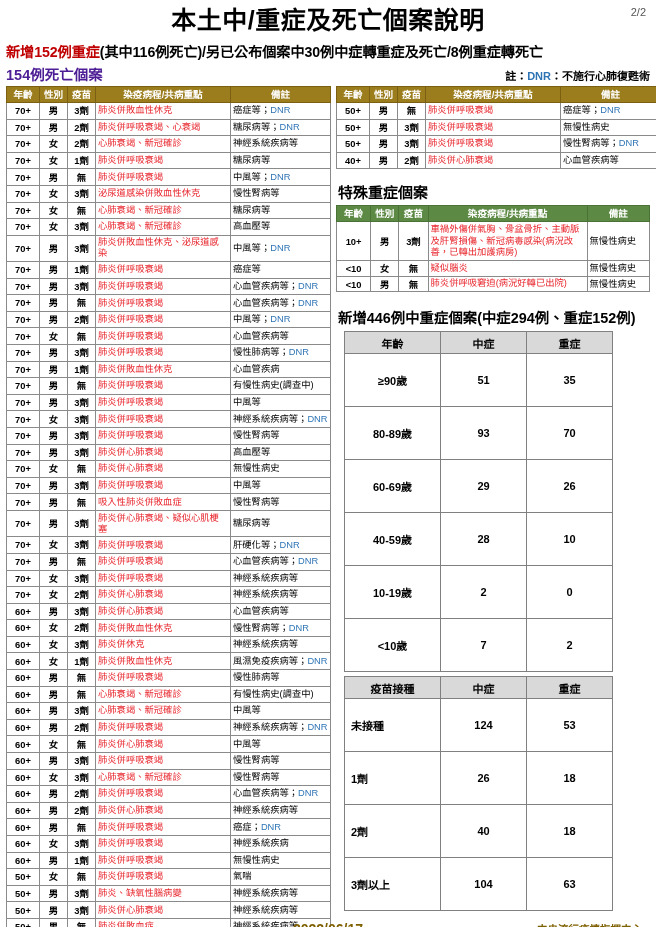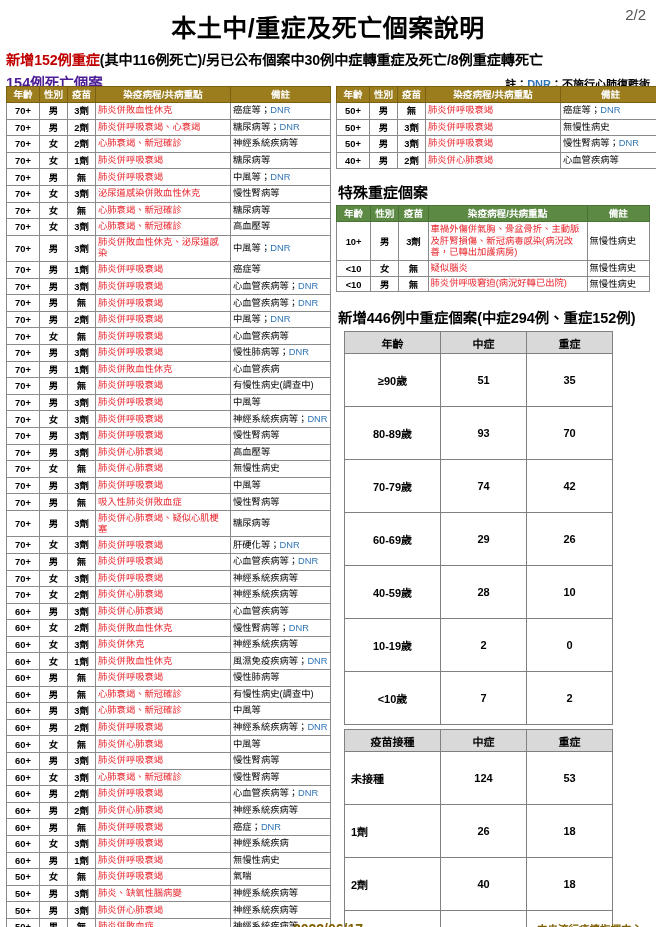--- a/index.html
+++ b/index.html
@@ -12,28 +12,27 @@
     width: 656px; height: 927px;
     position: relative;
     font-family: "Liberation Sans", "DejaVu Sans", sans-serif;
     overflow: hidden;
     color: #000;
   }
 
   
   .page-num {
     position: absolute; top: 6px; right: 10px;
-    font-size: 15px; color: #555; font-weight: 400;
+    font-size: 11px; color: #555; font-weight: 400;
   }
   .title {
     text-align: center;
     font-size: 25px;
     font-weight: bold;
     letter-spacing: 0.5px;
-    padding-top: 8px;
     color: #000;
   }
   .subtitle {
     font-size: 14.2px;
     font-weight: bold;
     padding: 5px 4px 0 6px;
     white-space: nowrap;
     letter-spacing: -0.1px;
   }
   .subtitle .hl { color: #c00000; }
@@ -669,25 +668,20 @@
             <td class="lbl">≥90歲</td>
             <td>51</td>
             <td>35</td>
           </tr>
           <tr>
             <td class="lbl">80-89歲</td>
             <td>93</td>
             <td>70</td>
           </tr>
           <tr>
-            <td class="lbl">70-79歲</td>
-            <td>74</td>
-            <td>42</td>
-          </tr>
-          <tr>
             <td class="lbl">60-69歲</td>
             <td>29</td>
             <td>26</td>
           </tr>
           <tr>
             <td class="lbl">40-59歲</td>
             <td>28</td>
             <td>10</td>
           </tr>
           <tr>

